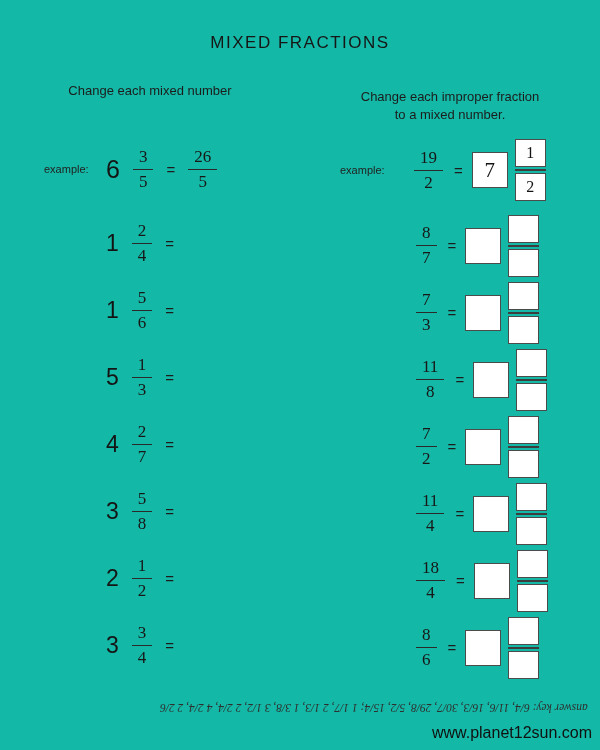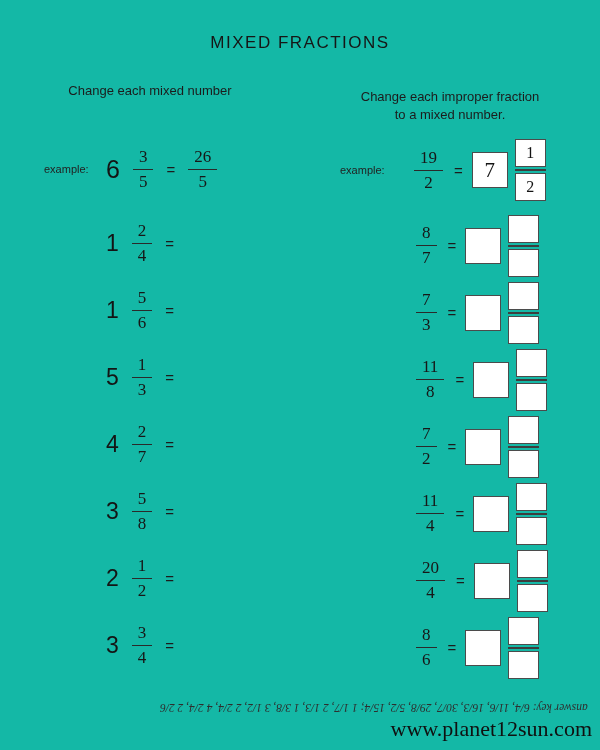--- a/index.html
+++ b/index.html
@@ -53,21 +53,21 @@
   .rrow.example-row .ex-label { width:74px; font-size:11px; color:#222; }
 
   .answer-key {
     position:absolute; right:12px; bottom:36px; white-space:nowrap;
     transform:rotate(180deg);
     font-family:"Liberation Serif", serif; font-style:italic;
     font-size:11.5px; color:#2e2e2e;
   }
   .footer-url {
     position:absolute; right:8px; bottom:8px;
-    font-family:Liberation Serif, serif; font-size:22px; color:#101010;
+    font-family:Liberation Sans, sans-serif; font-size:16px; color:#101010;
     text-decoration:none;
   }
 </style>
 </head>
 <body>
 
 <div class="page">
 
   <div class="title">MIXED FRACTIONS</div>
 
@@ -240,21 +240,21 @@
       <span class="box-whole"></span>
       <span class="box-stack">
         <span class="box-sm"></span>
         <span class="box-bar"></span>
         <span class="box-sm"></span>
       </span>
     </div>
 
     <div class="rrow">
       <span class="frac">
-        <span class="fnum">20</span>
+        <span class="fnum">18</span>
         <span class="fden">4</span>
       </span>
       <span class="eq">=</span>
       <span class="box-whole"></span>
       <span class="box-stack">
         <span class="box-sm"></span>
         <span class="box-bar"></span>
         <span class="box-sm"></span>
       </span>
     </div>

